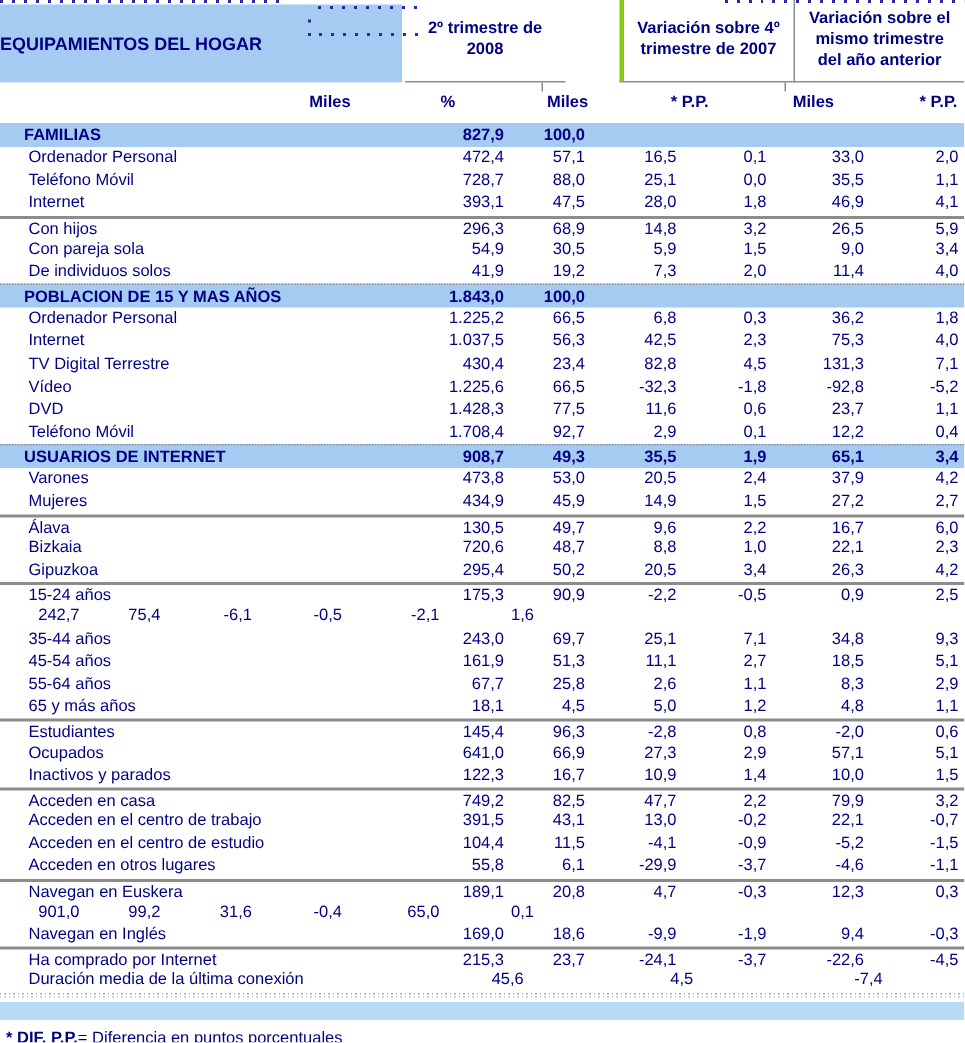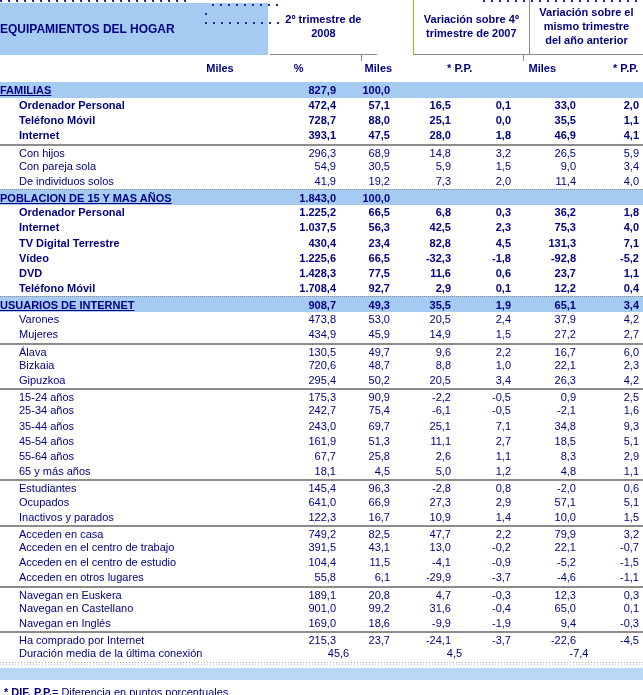--- a/index.html
+++ b/index.html
@@ -24,43 +24,43 @@
     display:flex; align-items:center; 
     font-weight:bold; font-size:12px;
   }
   .hdr-gap { width:2px; }
   .hdr-group {
     font-weight:bold; font-size:11px; text-align:center; line-height:1.25;
     display:flex; align-items:center; justify-content:center;
     border-bottom:1px solid #8c8c8c; padding:0 6px;
   }
   .g1 { width:111px; padding:0 10px; }
-  .g2 { width:121px; border-left:1px solid #84cc16;margin-left:36px; }
+  .g2 { width:121px; border-left:3px solid #84cc16;margin-left:36px; }
   .g3 { width:119px; border-left:1px solid #8c8c8c; }
 
   
   .subhdr { display:flex; height:25px;gap:48px; }
   .lbl-spacer { width:283px; }
   .sh { font-weight:bold; font-size:11px; position:relative;
         display:flex; align-items:center; justify-content:center; }
   .sh.tick::before { content:""; position:absolute; left:-1px; top:0;
         width:1px; height:6px; background:#8c8c8c; }
 
   
   .w0{width:57px} .w1{width:54px} .w2{width:61px}
   .w3{width:60px} .w4{width:65px} .w5{width:63px}
 
   
   #tbody { margin-top:2px; }
   .row { display:flex; height:15.2px; font-size:11px; line-height:15.2px; }
   .row .lbl { width:283px; padding-left:19px; white-space:nowrap; overflow:hidden; }
   .row .num { text-align:right; padding-right:4px; white-space:nowrap; }
   .row.band { background:#A6CBF2; font-weight:bold; height:16px; line-height:16px; }
-  .row.band .lbl { padding-left:0;text-decoration:underline; }
-  .row.bold { font-weight:bold; }
+  .row.band .lbl { padding-left:16px; }
+  .row.bold { font-weight:normal; }
   .row.sep { border-top:2px solid #8c8c8c; }
   .row.dot { border-top:1px dotted #8c8c8c; }
   .row .grp { text-align:center; }
   .gw0{width:111px} .gw1{width:121px} .gw2{width:128px}
 
   
   #dotline { height:3px;
     background-image:repeating-linear-gradient(90deg,#a8a8a8 0 1px, transparent 1px 3px),
                      repeating-linear-gradient(90deg,#c8c8c8 0 1px, transparent 1px 3px);
     background-size:100% 1px; background-position:0 0, 0 2px; background-repeat:no-repeat, no-repeat; }
@@ -281,21 +281,20 @@
       <div class="row sep">
         <div class="lbl">15-24 años</div>
         <div class="num w0">175,3</div>
         <div class="num w1">90,9</div>
         <div class="num w2">-2,2</div>
         <div class="num w3">-0,5</div>
         <div class="num w4">0,9</div>
         <div class="num w5">2,5</div>
       </div>
       <div class="row">
-        <div class="lbl">25-34 años</div>
         <div class="num w0">242,7</div>
         <div class="num w1">75,4</div>
         <div class="num w2">-6,1</div>
         <div class="num w3">-0,5</div>
         <div class="num w4">-2,1</div>
         <div class="num w5">1,6</div>
       </div>
       <div class="row">
         <div class="lbl">35-44 años</div>
         <div class="num w0">243,0</div>
@@ -398,21 +397,20 @@
       <div class="row sep">
         <div class="lbl">Navegan en Euskera</div>
         <div class="num w0">189,1</div>
         <div class="num w1">20,8</div>
         <div class="num w2">4,7</div>
         <div class="num w3">-0,3</div>
         <div class="num w4">12,3</div>
         <div class="num w5">0,3</div>
       </div>
       <div class="row">
-        <div class="lbl">Navegan en Castellano</div>
         <div class="num w0">901,0</div>
         <div class="num w1">99,2</div>
         <div class="num w2">31,6</div>
         <div class="num w3">-0,4</div>
         <div class="num w4">65,0</div>
         <div class="num w5">0,1</div>
       </div>
       <div class="row">
         <div class="lbl">Navegan en Inglés</div>
         <div class="num w0">169,0</div>

